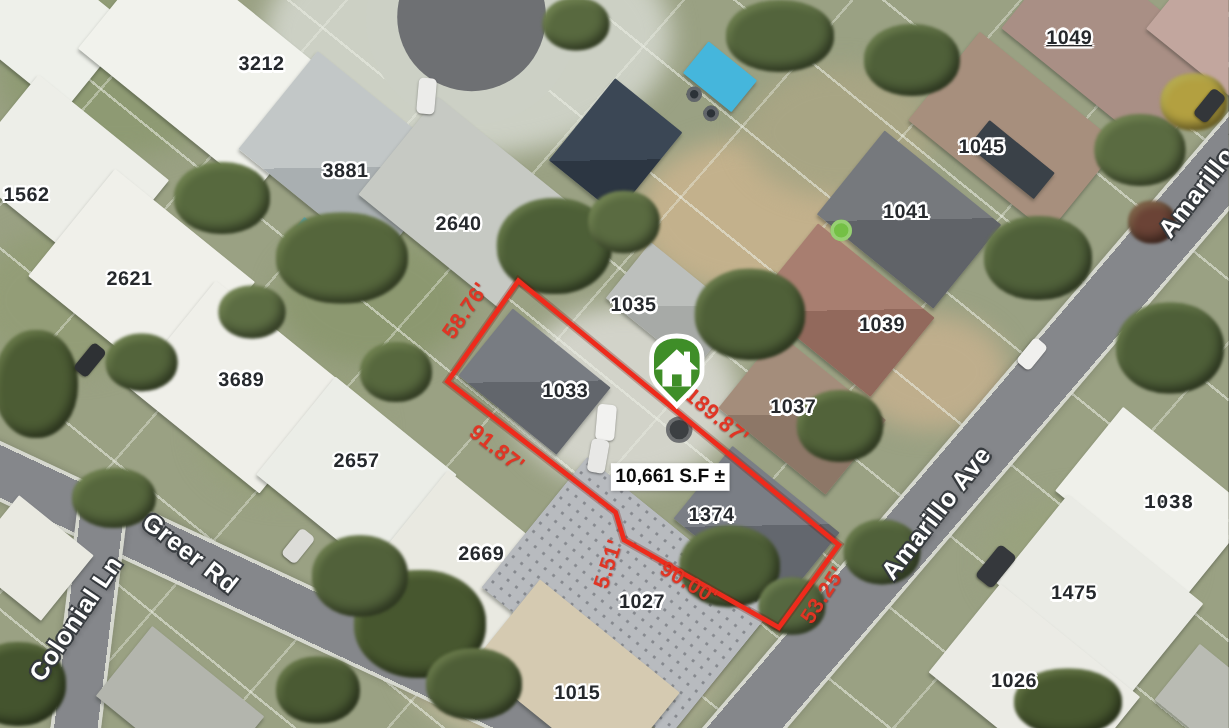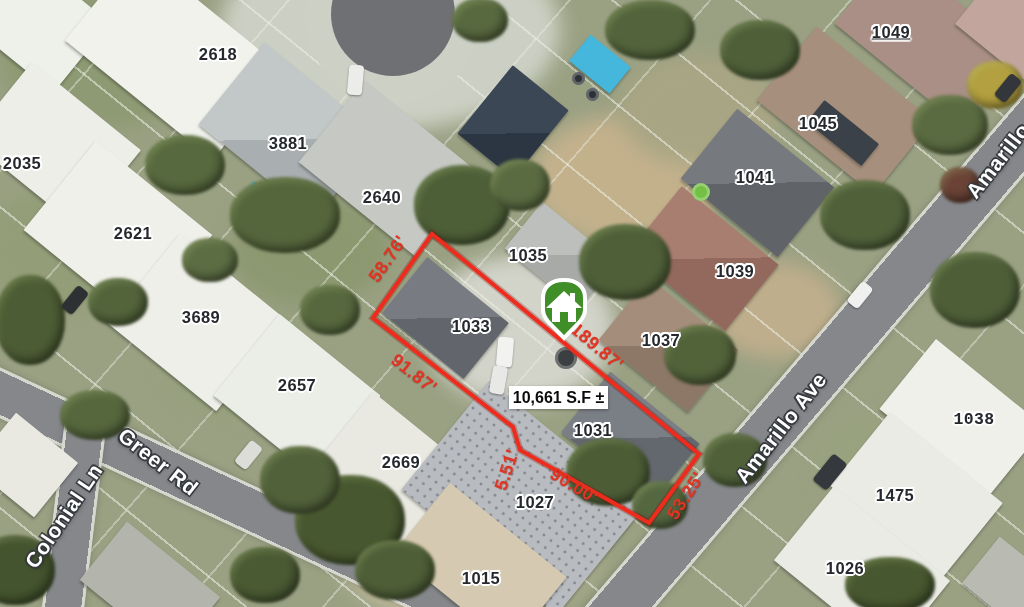--- a/index.html
+++ b/index.html
@@ -133,31 +133,31 @@
       <div style="left: 585.5px; top: 87.5px; width: 13px; height: 13px; border-radius: 50%; background: rgb(44, 50, 56); box-shadow: rgba(255, 255, 255, 0.25) 0px 0px 0px 3px inset;"></div>
     </div>
 
   <div id="street-labels" style="left:0;top:0;z-index:8;">
       <div class="street" style="left: 64px; top: 516px; transform: translate(-50%, -50%) rotate(-56deg);">Colonial Ln</div>
       <div class="street" style="left: 158px; top: 462px; transform: translate(-50%, -50%) rotate(38deg);">Greer Rd</div>
       <div class="street" style="left: 781px; top: 428px; transform: translate(-50%, -50%) rotate(-52deg);">Amarillo Ave</div>
       <div class="street" style="left: 1012px; top: 143px; transform: translate(-50%, -50%) rotate(-52deg);">Amarillo Ave</div>
     </div>
   <div id="house-labels" style="left:0;top:0;z-index:8;">
-      <div class="hn" style="left: 218px; top: 54px; transform: translate(-50%, -50%) rotate(0deg);">2618</div>
-      <div class="hn" style="left: 22px; top: 163px; transform: translate(-50%, -50%) rotate(0deg);">2035</div>
+      <div class="hn" style="left: 218px; top: 54px; transform: translate(-50%, -50%) rotate(0deg);">3212</div>
+      <div class="hn" style="left: 22px; top: 163px; transform: translate(-50%, -50%) rotate(0deg);">1562</div>
       <div class="hn" style="left: 288px; top: 143px; transform: translate(-50%, -50%) rotate(0deg);">3881</div>
-      <div class="hn" style="left: 382px; top: 197px; transform: translate(-50%, -50%) rotate(0deg);">2640</div>
-      <div class="hn" style="left: 108px; top: 233px; transform: translate(-50%, -50%) rotate(0deg); margin-left: 25px;">2621</div>
+      <div class="hn" style="left: 382px; top: 187px; transform: translate(-50%, -50%) rotate(0deg);">2640</div>
+      <div class="hn" style="left: 108px; top: 233px; transform: translate(-50%, -50%) rotate(0deg);">2621</div>
       <div class="hn" style="left: 201px; top: 317px; transform: translate(-50%, -50%) rotate(0deg);">3689</div>
       <div class="hn" style="left: 297px; top: 385px; transform: translate(-50%, -50%) rotate(0deg);">2657</div>
       <div class="hn" style="left: 401px; top: 462px; transform: translate(-50%, -50%) rotate(0deg);">2669</div>
       <div class="hn" style="left: 481px; top: 578px; transform: translate(-50%, -50%) rotate(0deg);">1015</div>
       <div class="hn" style="left: 535px; top: 502px; transform: translate(-50%, -50%) rotate(0deg);">1027</div>
-      <div class="hn" style="left: 593px; top: 430px; transform: translate(-50%, -50%) rotate(0deg);">1031</div>
+      <div class="hn" style="left: 593px; top: 430px; transform: translate(-50%, -50%) rotate(0deg);">1374</div>
       <div class="hn" style="left: 471px; top: 326px; transform: translate(-50%, -50%) rotate(0deg);">1033</div>
       <div class="hn" style="left: 528px; top: 255px; transform: translate(-50%, -50%) rotate(0deg);">1035</div>
       <div class="hn" style="left: 661px; top: 340px; transform: translate(-50%, -50%) rotate(0deg);">1037</div>
       <div class="hn" style="left: 735px; top: 271px; transform: translate(-50%, -50%) rotate(0deg);">1039</div>
       <div class="hn" style="left: 755px; top: 177px; transform: translate(-50%, -50%) rotate(0deg);">1041</div>
       <div class="hn" style="left: 818px; top: 123px; transform: translate(-50%, -50%) rotate(0deg);">1045</div>
       <div class="hn" style="left: 891px; top: 32px; transform: translate(-50%, -50%) rotate(0deg); text-decoration: underline;">1049</div>
       <div class="hn" style="left: 974px; top: 419px; transform: translate(-50%, -50%) rotate(0deg); font-family: Liberation Mono, monospace;">1038</div>
       <div class="hn" style="left: 895px; top: 495px; transform: translate(-50%, -50%) rotate(0deg);">1475</div>
       <div class="hn" style="left: 845px; top: 568px; transform: translate(-50%, -50%) rotate(0deg);">1026</div>

